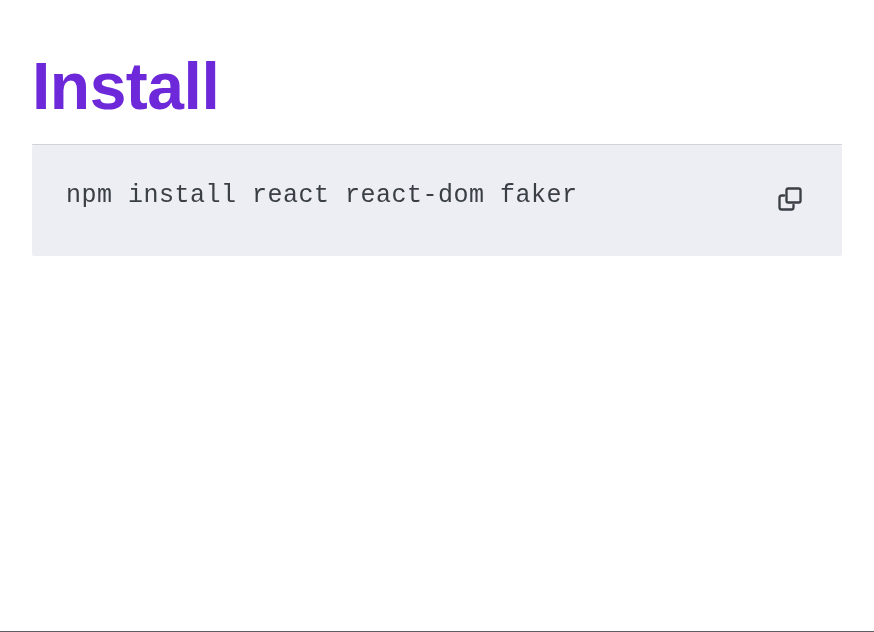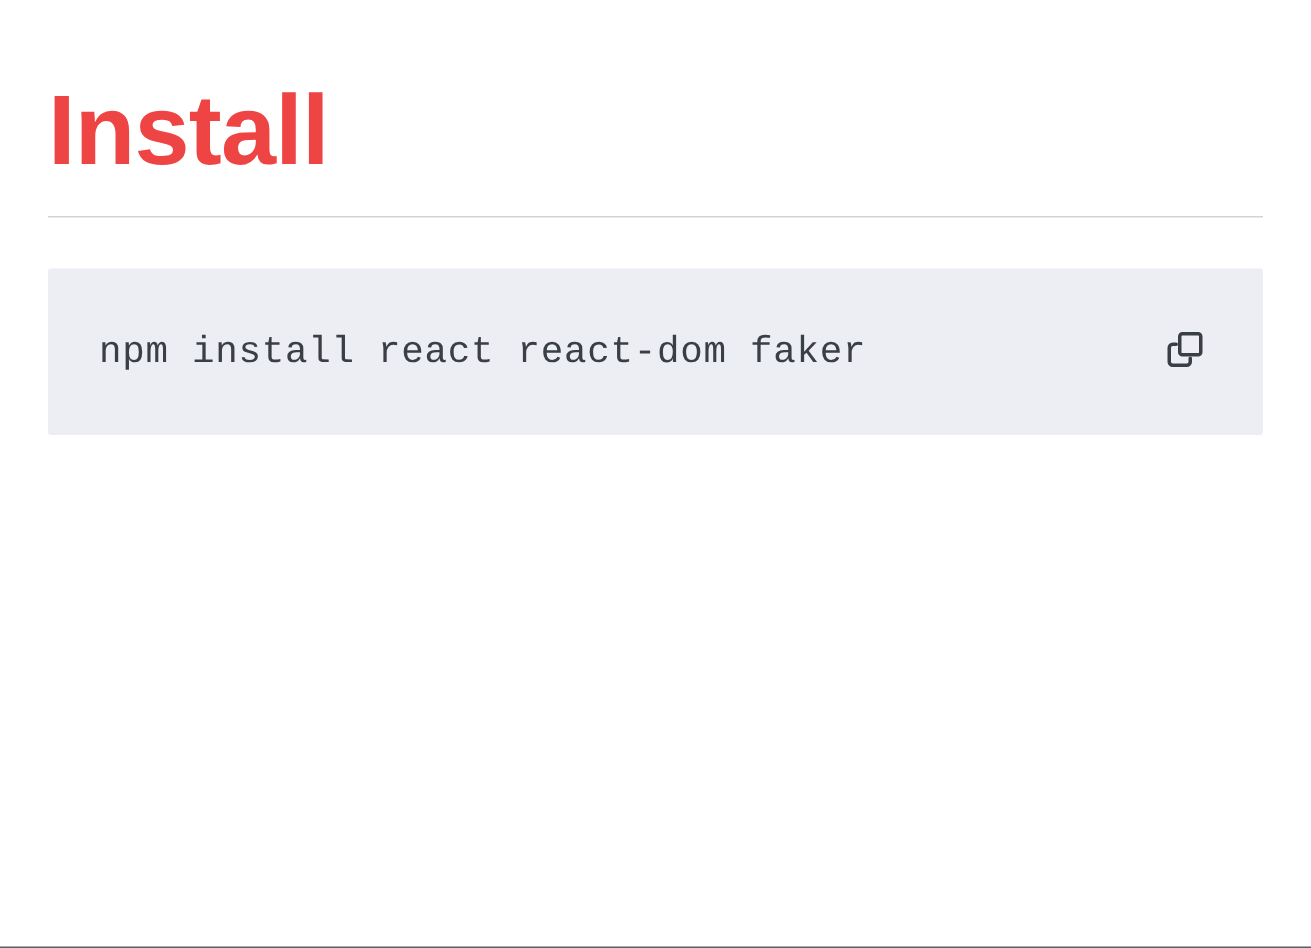--- a/index.html
+++ b/index.html
@@ -11,33 +11,31 @@
       font-family: -apple-system, BlinkMacSystemFont, "Segoe UI", Helvetica, Arial, sans-serif;
       background: #ffffff;
       padding: 48px 32px 32px 32px;
       width: 874px;
       height: 632px;
       position: relative;
     }
     .page-title {
       font-size: 66px;
       font-weight: 800;
-      color: #ef4444;
+      color: #6d28d9;
       letter-spacing: -0.5px;
       padding-bottom: 20px;
       border-bottom: 1px solid #d0d4d9;
-      margin-bottom: 34px;
     }
     .code-block {
       position: relative;
       background: #eceef3;
       padding: 36px 34px;
       border-radius: 2px;
       display: flex;
-      align-items: center;
       justify-content: space-between;
     }
     .code-text {
       font-family: "SFMono-Regular", Consolas, "Liberation Mono", Menlo, monospace;
       font-size: 25px;
       color: #3a3f45;
       letter-spacing: 0.5px;
       white-space: nowrap;
     }
     .copy-button {

